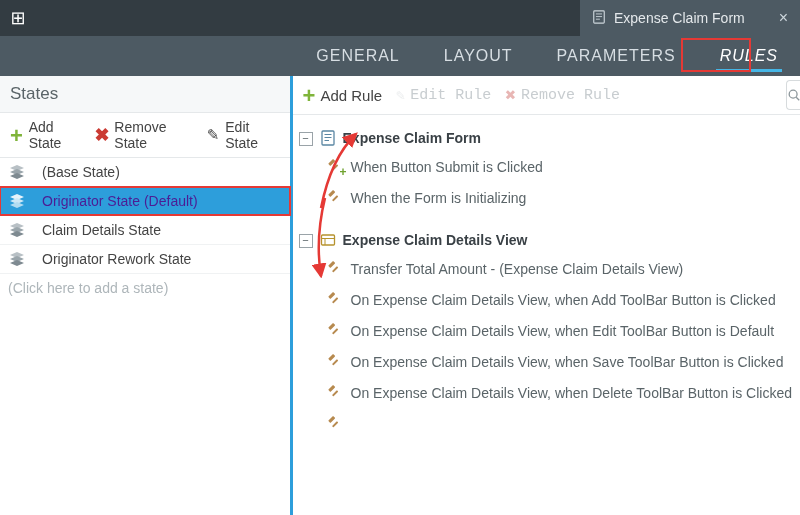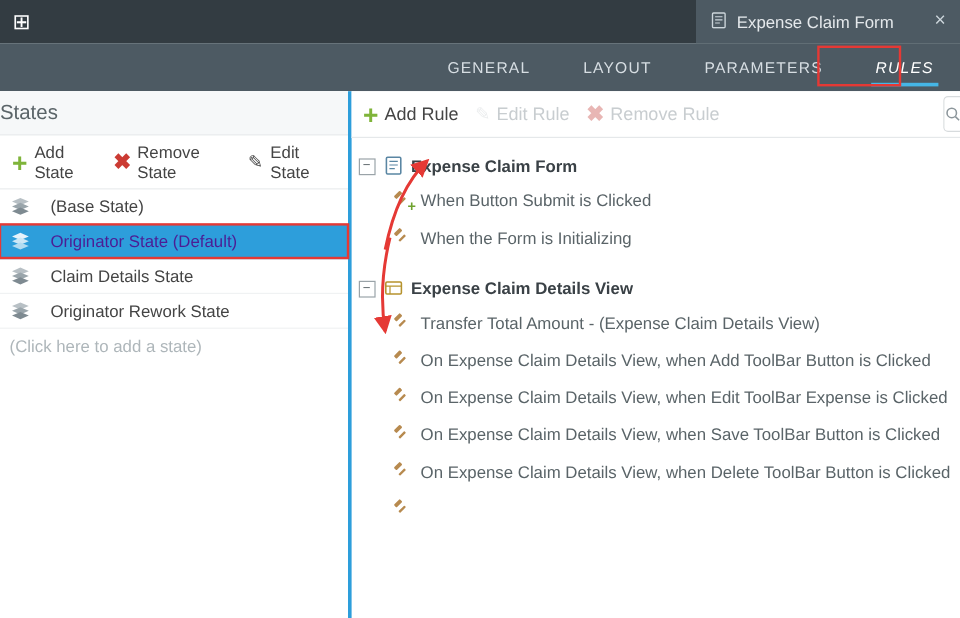--- a/index.html
+++ b/index.html
@@ -5,43 +5,43 @@
   * { box-sizing: border-box; margin: 0; padding: 0; }
   body { font-family: "Segoe UI", Arial, sans-serif; font-size: 14px; color: #444; width: 800px; height: 515px; overflow: hidden; background: #fff; position: relative; }
   .topbar { display: flex; align-items: stretch; background: #333c42; height: 36px; }
   .app-icon { width: 36px; display: flex; align-items: center; justify-content: center; }
   .app-icon span { color: #fff; font-size: 18px; }
   .doc-tab { margin-left: auto; background: #4d5a63; color: #e4e8eb; display: flex; align-items: center; padding: 0 12px; gap: 8px; min-width: 220px; }
   .tab-icon svg { width: 14px; height: 14px; fill: #cdd6dc; }
   .tab-close { color: #cdd6dc; font-size: 16px; line-height: 1; cursor: pointer; margin-left: auto; }
   .subnav { display: flex; align-items: stretch; background: #4d5a63; height: 40px; color: #d7dee3; }
   .subnav-spacer { flex: 1; }
-  .subnav-item { padding: 4px 22px; display: flex; align-items: center; letter-spacing: 1px; font-size: 13px; cursor: pointer; }
+  .subnav-item { padding: 4px 22px; display: flex; align-items: center; letter-spacing: 1px; font-size: 16px; cursor: pointer; }
   .subnav-item.active { color: #fff; position: relative; font-style: italic; }
   .subnav-item.active::after { content: ""; position: absolute; left: 18px; right: 18px; bottom: 4px; height: 3px; background: #45b6e6; }
   .rules-hl { position: absolute; border: 2px solid #e53935; pointer-events: none; }
   .main { display: flex; height: calc(515px - 76px); }
   .sidebar { width: 320px; border-right: 3px solid #2d9edb; background: #fff; }
-  .section-title { background: #f6f8f9; padding: 8px 0; font-size: 17px; color: #5a6468; border-bottom: 1px solid #e5e8ea; }
+  .section-title { background: #f6f8f9; padding: 8px 10px; font-size: 17px; color: #5a6468; border-bottom: 1px solid #e5e8ea; }
   .state-toolbar { display: flex; align-items: center; gap: 8px; padding: 6px 8px; border-bottom: 1px solid #e5e8ea; background: #fff; }
   .tbtn { display: inline-flex; align-items: center; gap: 4px; font-size: 14px; color: #444; cursor: pointer; }
   .tbtn .ticon { width: 18px; height: 18px; display: inline-flex; align-items: center; justify-content: center; }
   .plus { color: #7fb43a; font-size: 22px; font-weight: bold; line-height: 15px; }
   .xmark { color: #cb3b33; font-size: 18px; font-weight: bold; }
   .pencil { font-size: 15px; }
   .state-list { }
   .state-row { display: flex; align-items: center; gap: 16px; padding: 5px 8px; border-bottom: 1px solid #f0f2f3; background: #fff; cursor: pointer; }
   .state-row.selected { background: #2d9edb; color: #4c1d95; }
   .state-row .sicon { width: 18px; height: 18px; display: inline-flex; align-items: center; justify-content: center; }
   .stack svg { width: 16px; height: 16px; }
   .state-add { padding: 6px 8px; color: #aeb6ba; font-style: normal; }
   .content { flex: 1; position: relative; }
   .rule-toolbar { display: flex; align-items: center; gap: 14px; padding: 8px 10px; border-bottom: 1px solid #e5e8ea; background: #fff; }
   .rule-toolbar .rbtn { display: inline-flex; align-items: center; gap: 5px; font-size: 15px; cursor: pointer; }
-  .rbtn.disabled { color: #c8cdd0; }
+  .rbtn.disabled { color: #c8cdd0; font-family: Liberation Mono, monospace; }
   .rbtn.disabled .plus, .rbtn.disabled .xmark { color: #e8b6b4; }
   .rbtn.disabled .pencil { opacity: 0.35; }
   .search-stub { position: absolute; right: 0; top: 4px; width: 14px; height: 30px; border: 1px solid #d7dbdd; border-right: none; border-radius: 4px 0 0 4px; background: #fff; display: flex; align-items: center; justify-content: flex-end; }
   .search-stub svg { width: 16px; height: 16px; fill: #8c969b; margin-right: -1px; }
   .tree { padding: 10px 8px 0 6px; }
   .node { display: flex; align-items: center; gap: 6px; padding: 4px 0; }
   .toggle { width: 14px; height: 14px; border: 1px solid #9aa3a8; display: inline-flex; align-items: center; justify-content: center; font-size: 11px; line-height: 1; color: #5a6468; cursor: pointer; background: #fff; margin-top: 1px; }
   .node .nicon { width: 18px; height: 18px; display: inline-flex; align-items: center; justify-content: center; }
   .node .label { white-space: nowrap; }
   .node.bold .label { font-weight: 600; color: #3a4146; }
@@ -225,21 +225,21 @@
                 <rect x="3.5" y="2" width="3.2" height="7" rx="0.8" transform="rotate(45 5 5)" fill="#b78a4f"></rect>
                 <rect x="7.5" y="7" width="2" height="7" rx="0.6" transform="rotate(45 8.5 10)" fill="#b78a4f"></rect>
               </svg></span>
             <span>On Expense Claim Details View, when Add ToolBar Button is Clicked</span>
           </div>
         <div class="child">
             <span class="nicon gavel"><svg viewBox="0 0 16 16">
                 <rect x="3.5" y="2" width="3.2" height="7" rx="0.8" transform="rotate(45 5 5)" fill="#b78a4f"></rect>
                 <rect x="7.5" y="7" width="2" height="7" rx="0.6" transform="rotate(45 8.5 10)" fill="#b78a4f"></rect>
               </svg></span>
-            <span>On Expense Claim Details View, when Edit ToolBar Expense is Clicked</span>
+            <span>On Expense Claim Details View, when Edit ToolBar Button is Default</span>
           </div>
         <div class="child">
             <span class="nicon gavel"><svg viewBox="0 0 16 16">
                 <rect x="3.5" y="2" width="3.2" height="7" rx="0.8" transform="rotate(45 5 5)" fill="#b78a4f"></rect>
                 <rect x="7.5" y="7" width="2" height="7" rx="0.6" transform="rotate(45 8.5 10)" fill="#b78a4f"></rect>
               </svg></span>
             <span>On Expense Claim Details View, when Save ToolBar Button is Clicked</span>
           </div>
         <div class="child">
             <span class="nicon gavel"><svg viewBox="0 0 16 16">

